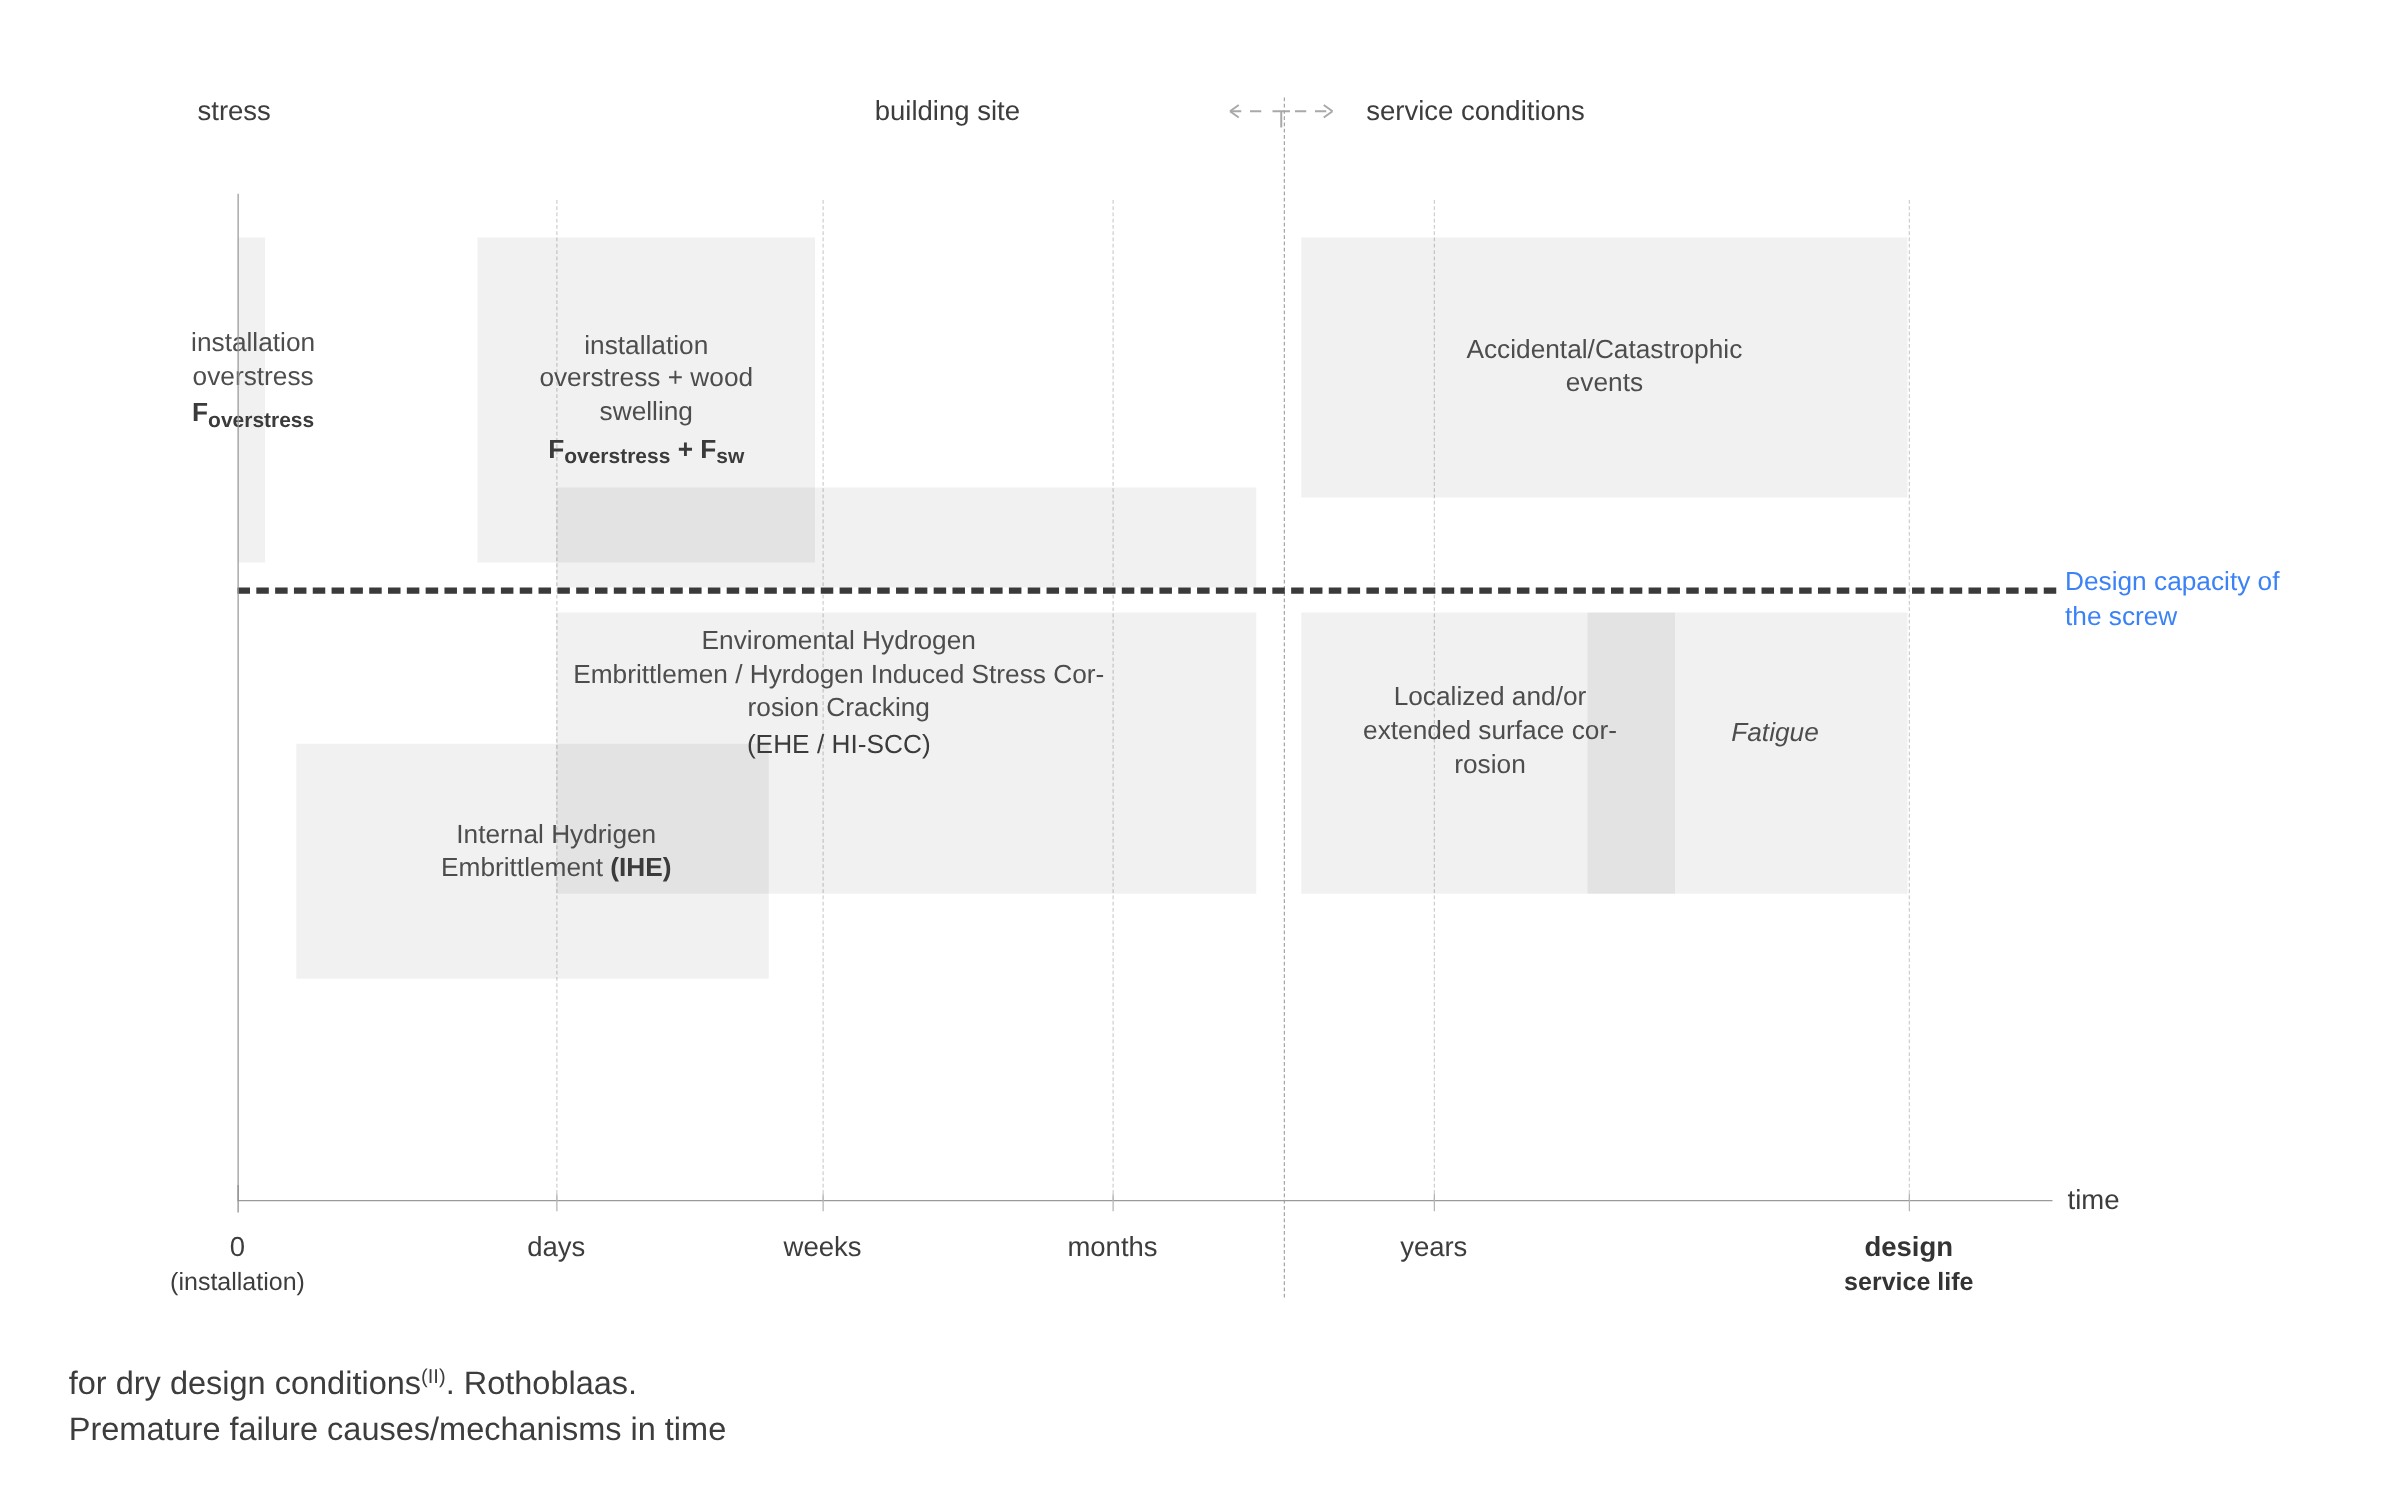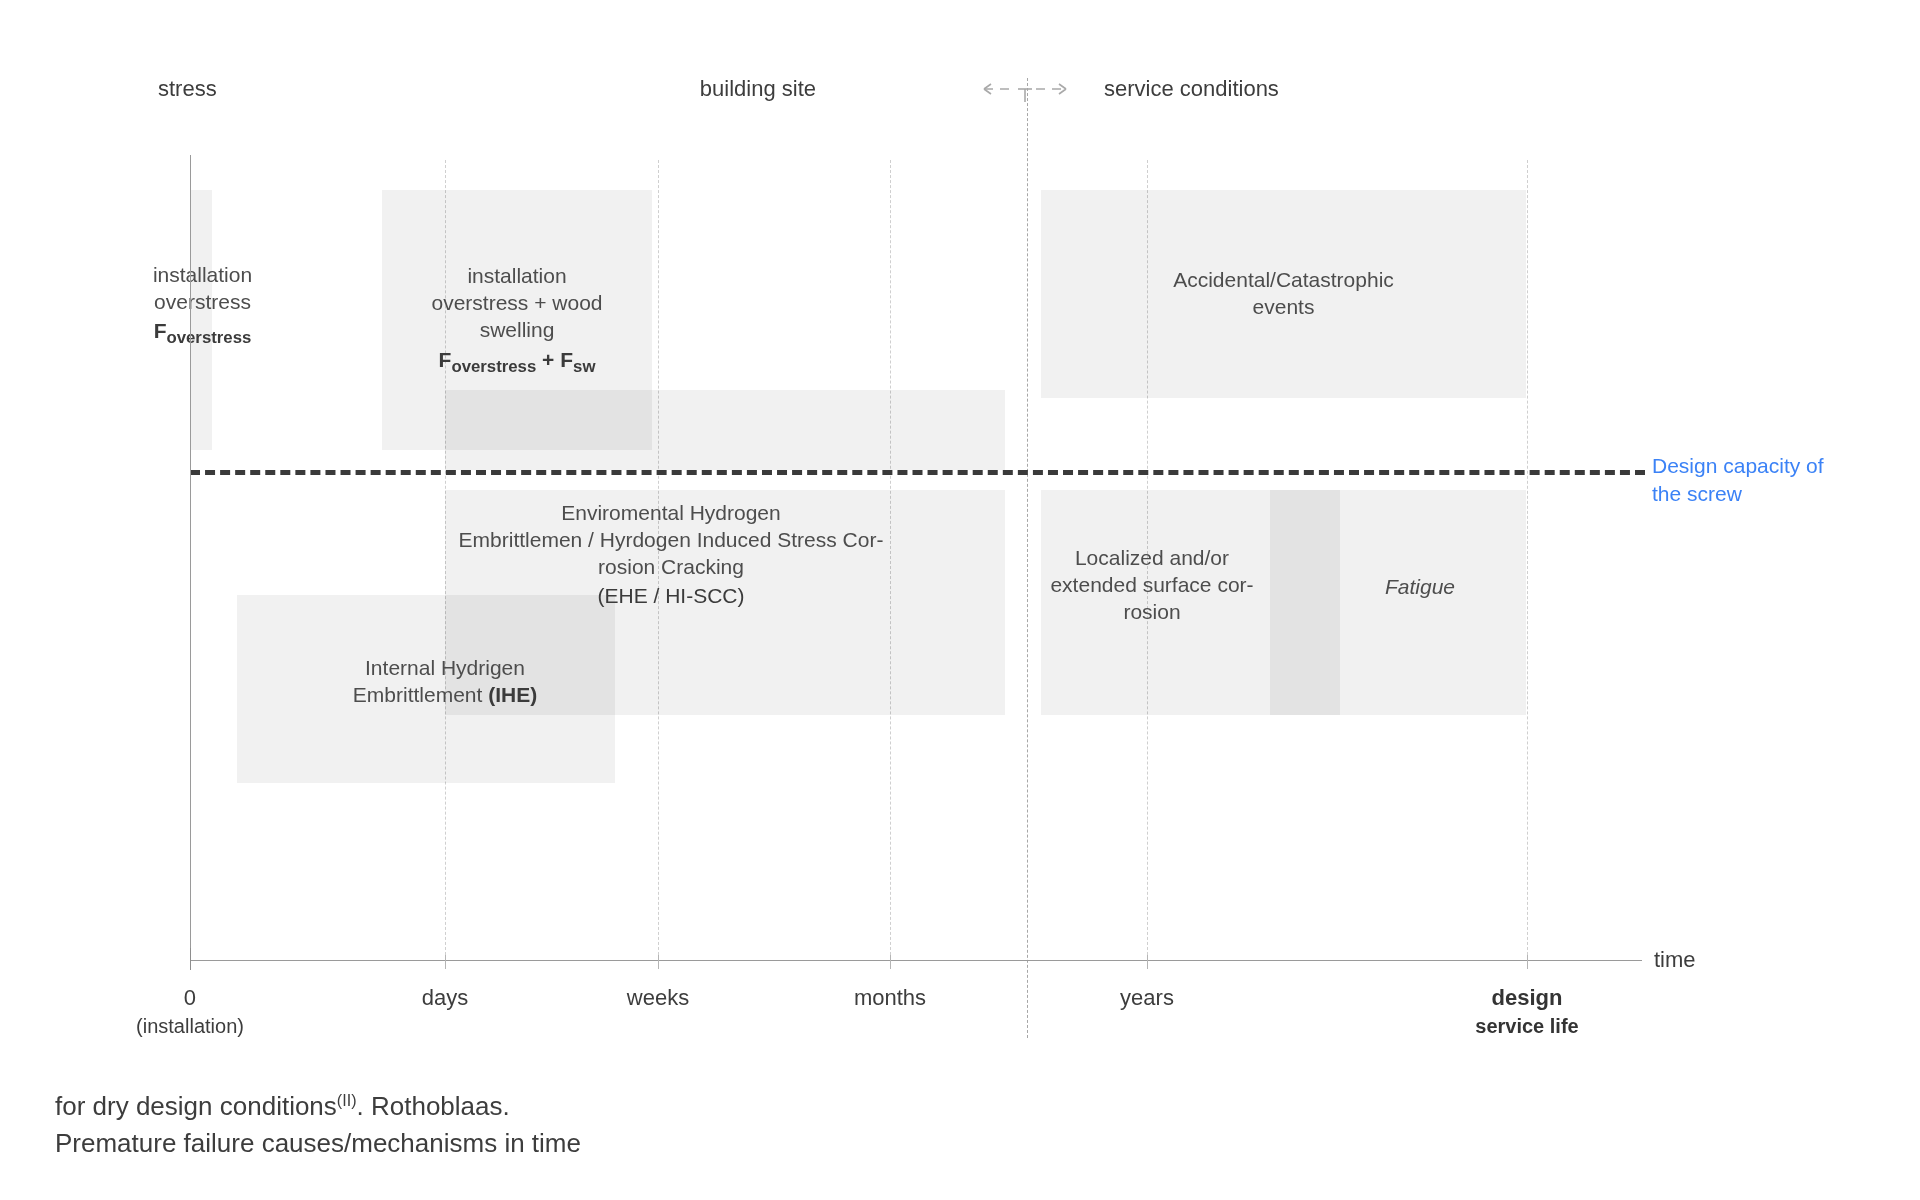--- a/index.html
+++ b/index.html
@@ -43,21 +43,21 @@
   .tick{
     position:absolute;top:955px;width:1px;height:14px;background:#b5b5b5;
   }
   .tick.zero{background:#8e8e8e;top:948px;height:22px;}
 
   
   .hdr{
     position:absolute;top:76px;font-size:22px;color:#3d3d3d;white-space:nowrap;
   }
   .hdr.left{right:1104px;}
-  .hdr.right{left:1093px;margin-left:11px;}
+  .hdr.right{left:1093px;}
   .hdr-arrows{
     position:absolute;left:970px;top:78px;width:110px;height:26px;
   }
 
   
   .blk{
     position:absolute;
     background:rgba(0,0,0,0.055);
     display:flex;align-items:center;justify-content:center;
     text-align:center;line-height:1.28;
@@ -173,21 +173,21 @@
     <div>Embrittlemen / Hyrdogen Induced Stress Cor-</div>
     <div>rosion Cracking</div>
     <div style="font-weight:400;color:#3b3b3b;margin-top:2px;">(EHE / HI-SCC)</div>
   </div>
 
   <div class="free-label" style="left:237px;top:655px;width:416px;">
     <div>Internal Hydrigen</div>
     <div><span>Embrittlement </span><span style="font-weight:700;color:#3b3b3b;">(IHE)</span></div>
   </div>
 
-  <div class="free-label" style="left:1041px;top:545px;width:222px;">
+  <div class="free-label" style="left:1041px;top:545px;width:222px;padding-left:40px;">
     <div>Localized and/or</div>
     <div>extended surface cor-</div>
     <div>rosion</div>
   </div>
 
   <div class="free-label" style="left:1330px;top:574px;width:180px;font-style:italic;">Fatigue</div>
 
   <div class="axis-y"></div>
   <div class="axis-x"></div>
   <div class="axis-label stress">stress</div>

